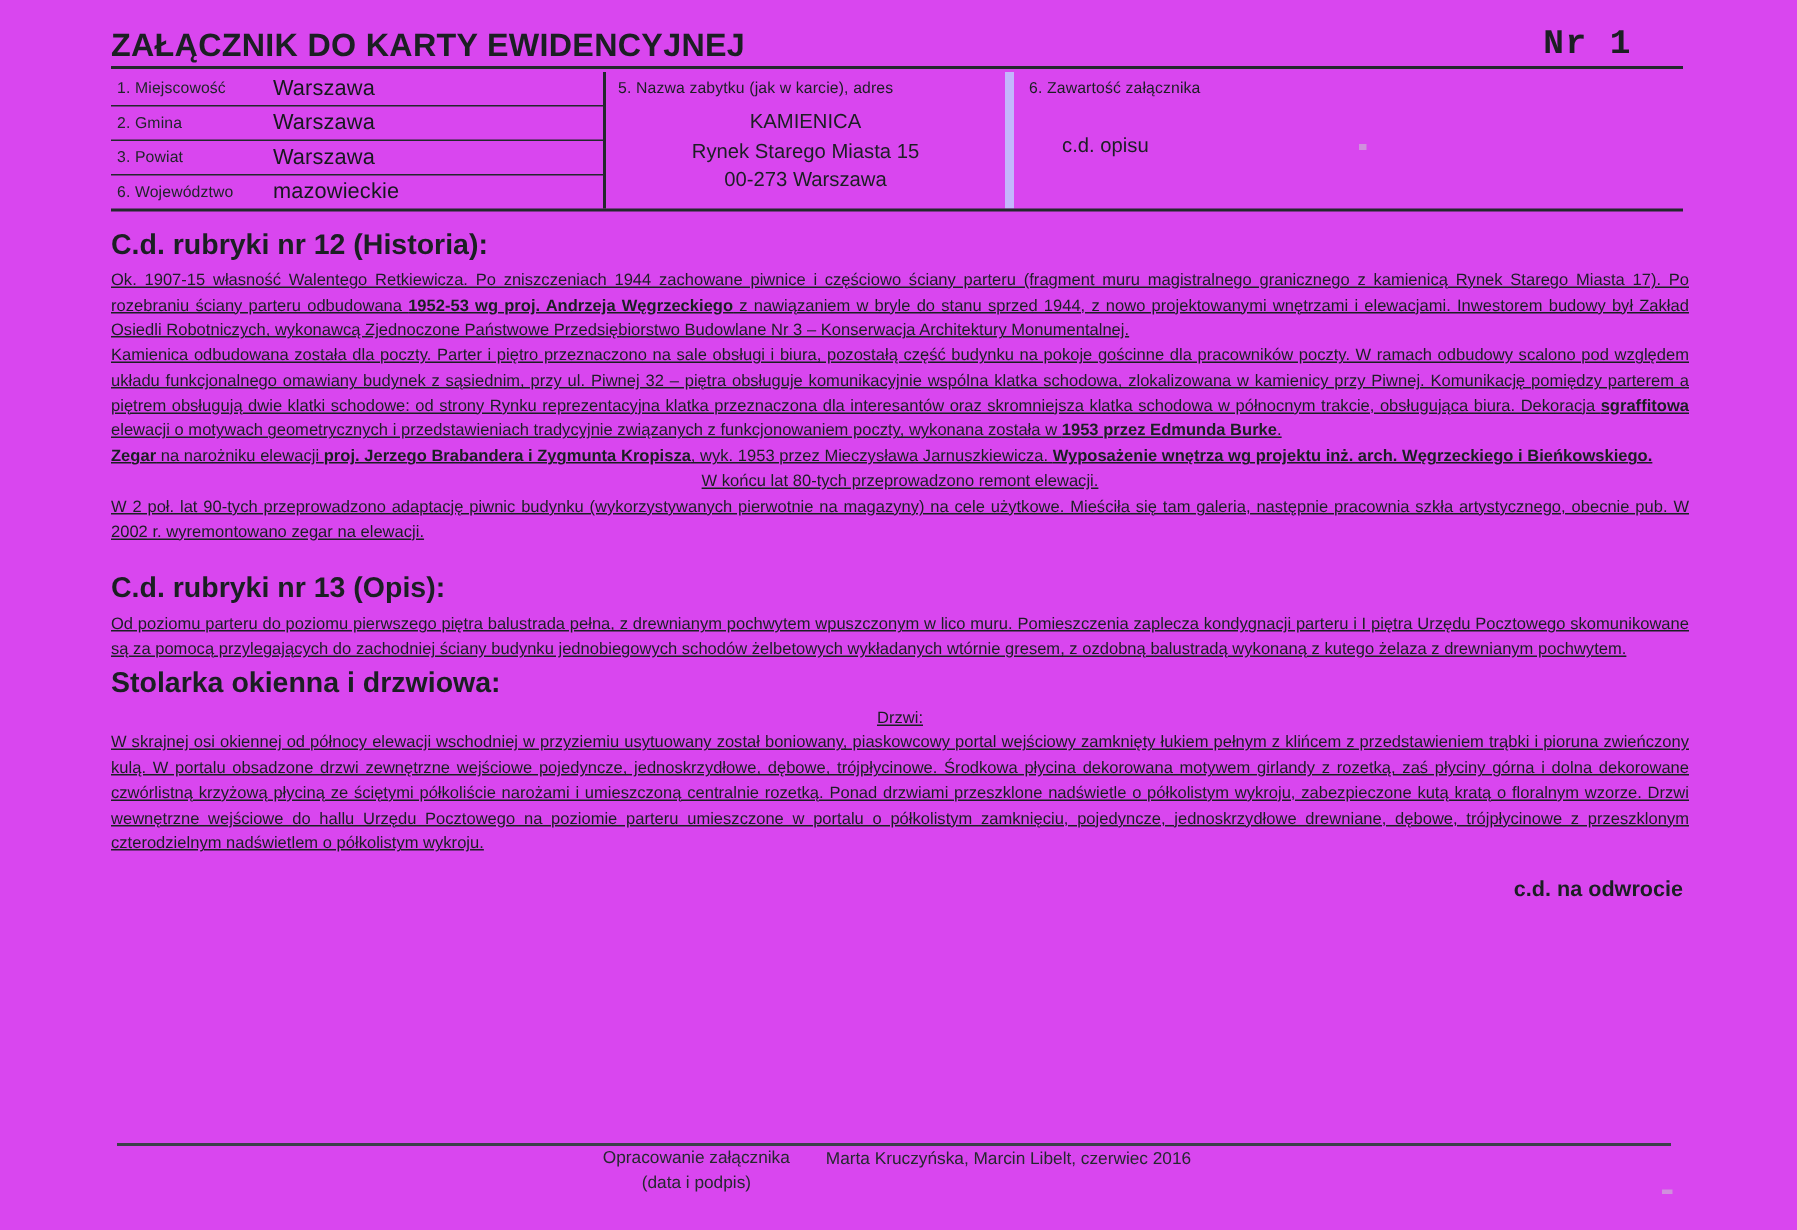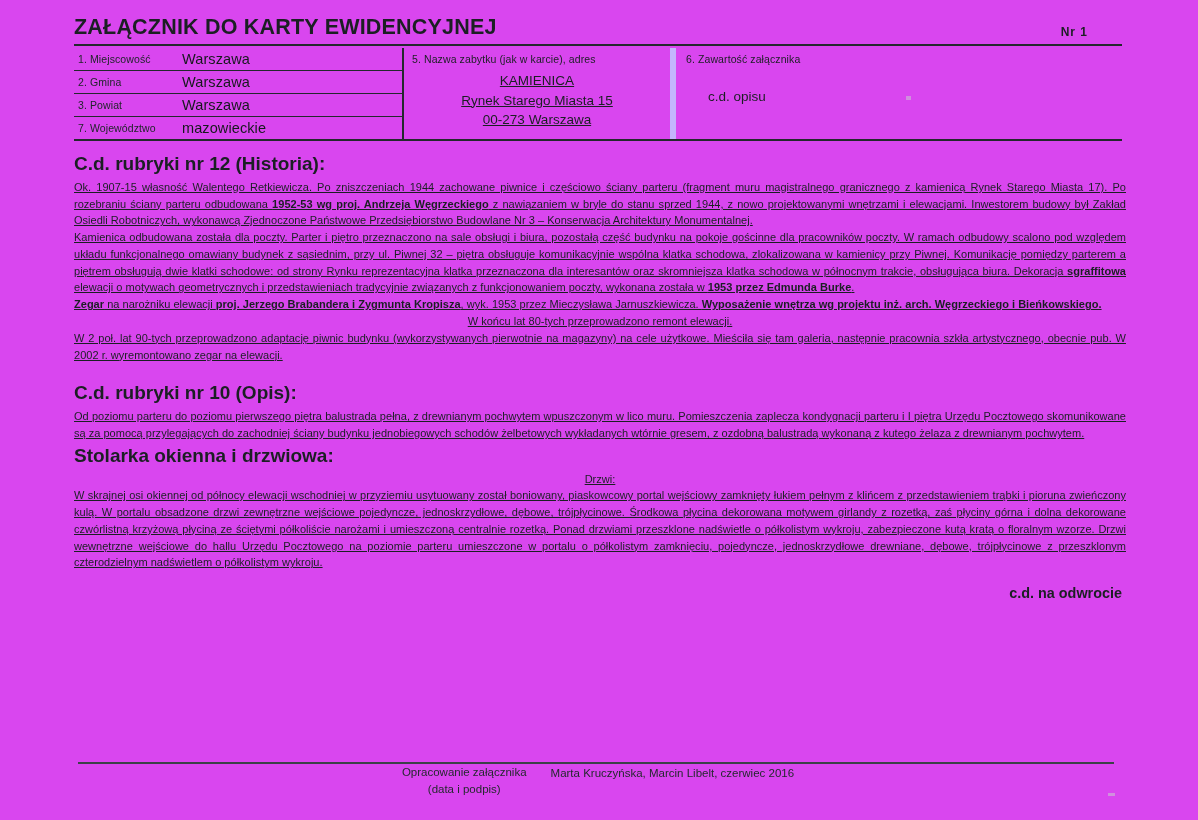--- a/index.html
+++ b/index.html
@@ -36,25 +36,26 @@
     justify-content: space-between;
   }
   .doc-title {
     font-size: 21.5px;
     font-weight: bold;
     letter-spacing: 0.2px;
     line-height: 1.05;
     white-space: nowrap;
   }
   .doc-number {
-    font-size: 12px;
+    font-size: 23px;
     font-weight: bold;
     letter-spacing: 1px;
     padding-right: 34px;
     white-space: nowrap;
+    font-family: Liberation Mono, monospace;
   }
   .title-rule {
     position: absolute;
     left: 74px;
     top: 44px;
     width: 1048px;
     height: 2px;
     background: #23282d;
   }
 
@@ -110,21 +111,20 @@
   }
   .cell-label {
     font-size: 10.5px;
     letter-spacing: 0.1px;
     margin-bottom: 6px;
   }
   .cell-center {
     text-align: center;
     font-size: 13.5px;
     line-height: 1.45;
-    text-decoration: underline;
   }
   .cell-mid-text {
     margin-top: 2px;
   }
   .cell-note {
     font-size: 13.5px;
     margin-top: 24px;
     margin-left: 22px;
   }
   .table-bottom-rule {
@@ -229,21 +229,21 @@
       </div>
       <div class="info-row">
         <span class="info-label">2. Gmina</span>
         <span class="info-value">Warszawa</span>
       </div>
       <div class="info-row">
         <span class="info-label">3. Powiat</span>
         <span class="info-value">Warszawa</span>
       </div>
       <div class="info-row">
-        <span class="info-label">7. Województwo</span>
+        <span class="info-label">6. Województwo</span>
         <span class="info-value">mazowieckie</span>
       </div>
     </div>
 
     <div class="col-mid">
       <div class="cell-label">5. Nazwa zabytku (jak w karcie), adres</div>
       <div class="cell-center cell-mid-text">KAMIENICA</div>
       <div class="cell-center">Rynek Starego Miasta 15</div>
       <div class="cell-center">00-273 Warszawa</div>
     </div>
@@ -265,21 +265,21 @@
     <p class="para"><span>Kamienica odbudowana została dla poczty. Parter i piętro przeznaczono na sale obsługi i biura, pozostałą część budynku na pokoje gościnne dla pracowników poczty. W ramach odbudowy scalono pod względem układu funkcjonalnego omawiany budynek z sąsiednim, przy ul. Piwnej 32 – piętra obsługuje komunikacyjnie wspólna klatka schodowa, zlokalizowana w kamienicy przy Piwnej. Komunikację pomiędzy parterem a piętrem obsługują dwie klatki schodowe: od strony Rynku reprezentacyjna klatka przeznaczona dla interesantów oraz skromniejsza klatka schodowa w północnym trakcie, obsługująca biura. Dekoracja </span><b>sgraffitowa</b><span> elewacji o motywach geometrycznych i przedstawieniach tradycyjnie związanych z funkcjonowaniem poczty, wykonana została w </span><b>1953 przez Edmunda Burke</b><span>.</span></p>
 
     <p class="para"><b>Zegar</b><span> na narożniku elewacji </span><b>proj. Jerzego Brabandera i Zygmunta Kropisza</b><span>, wyk. 1953 przez Mieczysława Jarnuszkiewicza. </span><b>Wyposażenie wnętrza wg projektu inż. arch. Węgrzeckiego i Bieńkowskiego.</b></p>
 
     <p class="para nojust">W końcu lat 80-tych przeprowadzono remont elewacji.</p>
 
     <p class="para">W 2 poł. lat 90-tych przeprowadzono adaptację piwnic budynku (wykorzystywanych pierwotnie na magazyny) na cele użytkowe. Mieściła się tam galeria, następnie pracownia szkła artystycznego, obecnie pub. W 2002 r. wyremontowano zegar na elewacji.</p>
 
     <div class="gap"></div>
 
-    <div class="sec-head">C.d. rubryki nr 10 (Opis):</div>
+    <div class="sec-head">C.d. rubryki nr 13 (Opis):</div>
 
     <p class="para">Od poziomu parteru do poziomu pierwszego piętra balustrada pełna, z drewnianym pochwytem wpuszczonym w lico muru. Pomieszczenia zaplecza kondygnacji parteru i I piętra Urzędu Pocztowego skomunikowane są za pomocą przylegających do zachodniej ściany budynku jednobiegowych schodów żelbetowych wykładanych wtórnie gresem, z ozdobną balustradą wykonaną z kutego żelaza z drewnianym pochwytem.</p>
 
 
     <div class="sec-head">Stolarka okienna i drzwiowa:</div>
 
     <p class="para nojust">Drzwi:</p>
 
     <p class="para">W skrajnej osi okiennej od północy elewacji wschodniej w przyziemiu usytuowany został boniowany, piaskowcowy portal wejściowy zamknięty łukiem pełnym  z klińcem z przedstawieniem trąbki i pioruna zwieńczony kulą. W portalu obsadzone drzwi zewnętrzne wejściowe pojedyncze, jednoskrzydłowe, dębowe, trójpłycinowe.  Środkowa płycina dekorowana motywem girlandy z rozetką, zaś płyciny górna i dolna dekorowane czwórlistną krzyżową płyciną ze ściętymi półkoliście narożami i umieszczoną centralnie rozetką. Ponad drzwiami przeszklone nadświetle o półkolistym wykroju, zabezpieczone kutą kratą o floralnym wzorze. Drzwi wewnętrzne wejściowe do hallu Urzędu Pocztowego na poziomie parteru umieszczone w portalu o półkolistym zamknięciu, pojedyncze, jednoskrzydłowe drewniane, dębowe, trójpłycinowe z przeszklonym czterodzielnym nadświetlem o półkolistym wykroju.</p>
 

